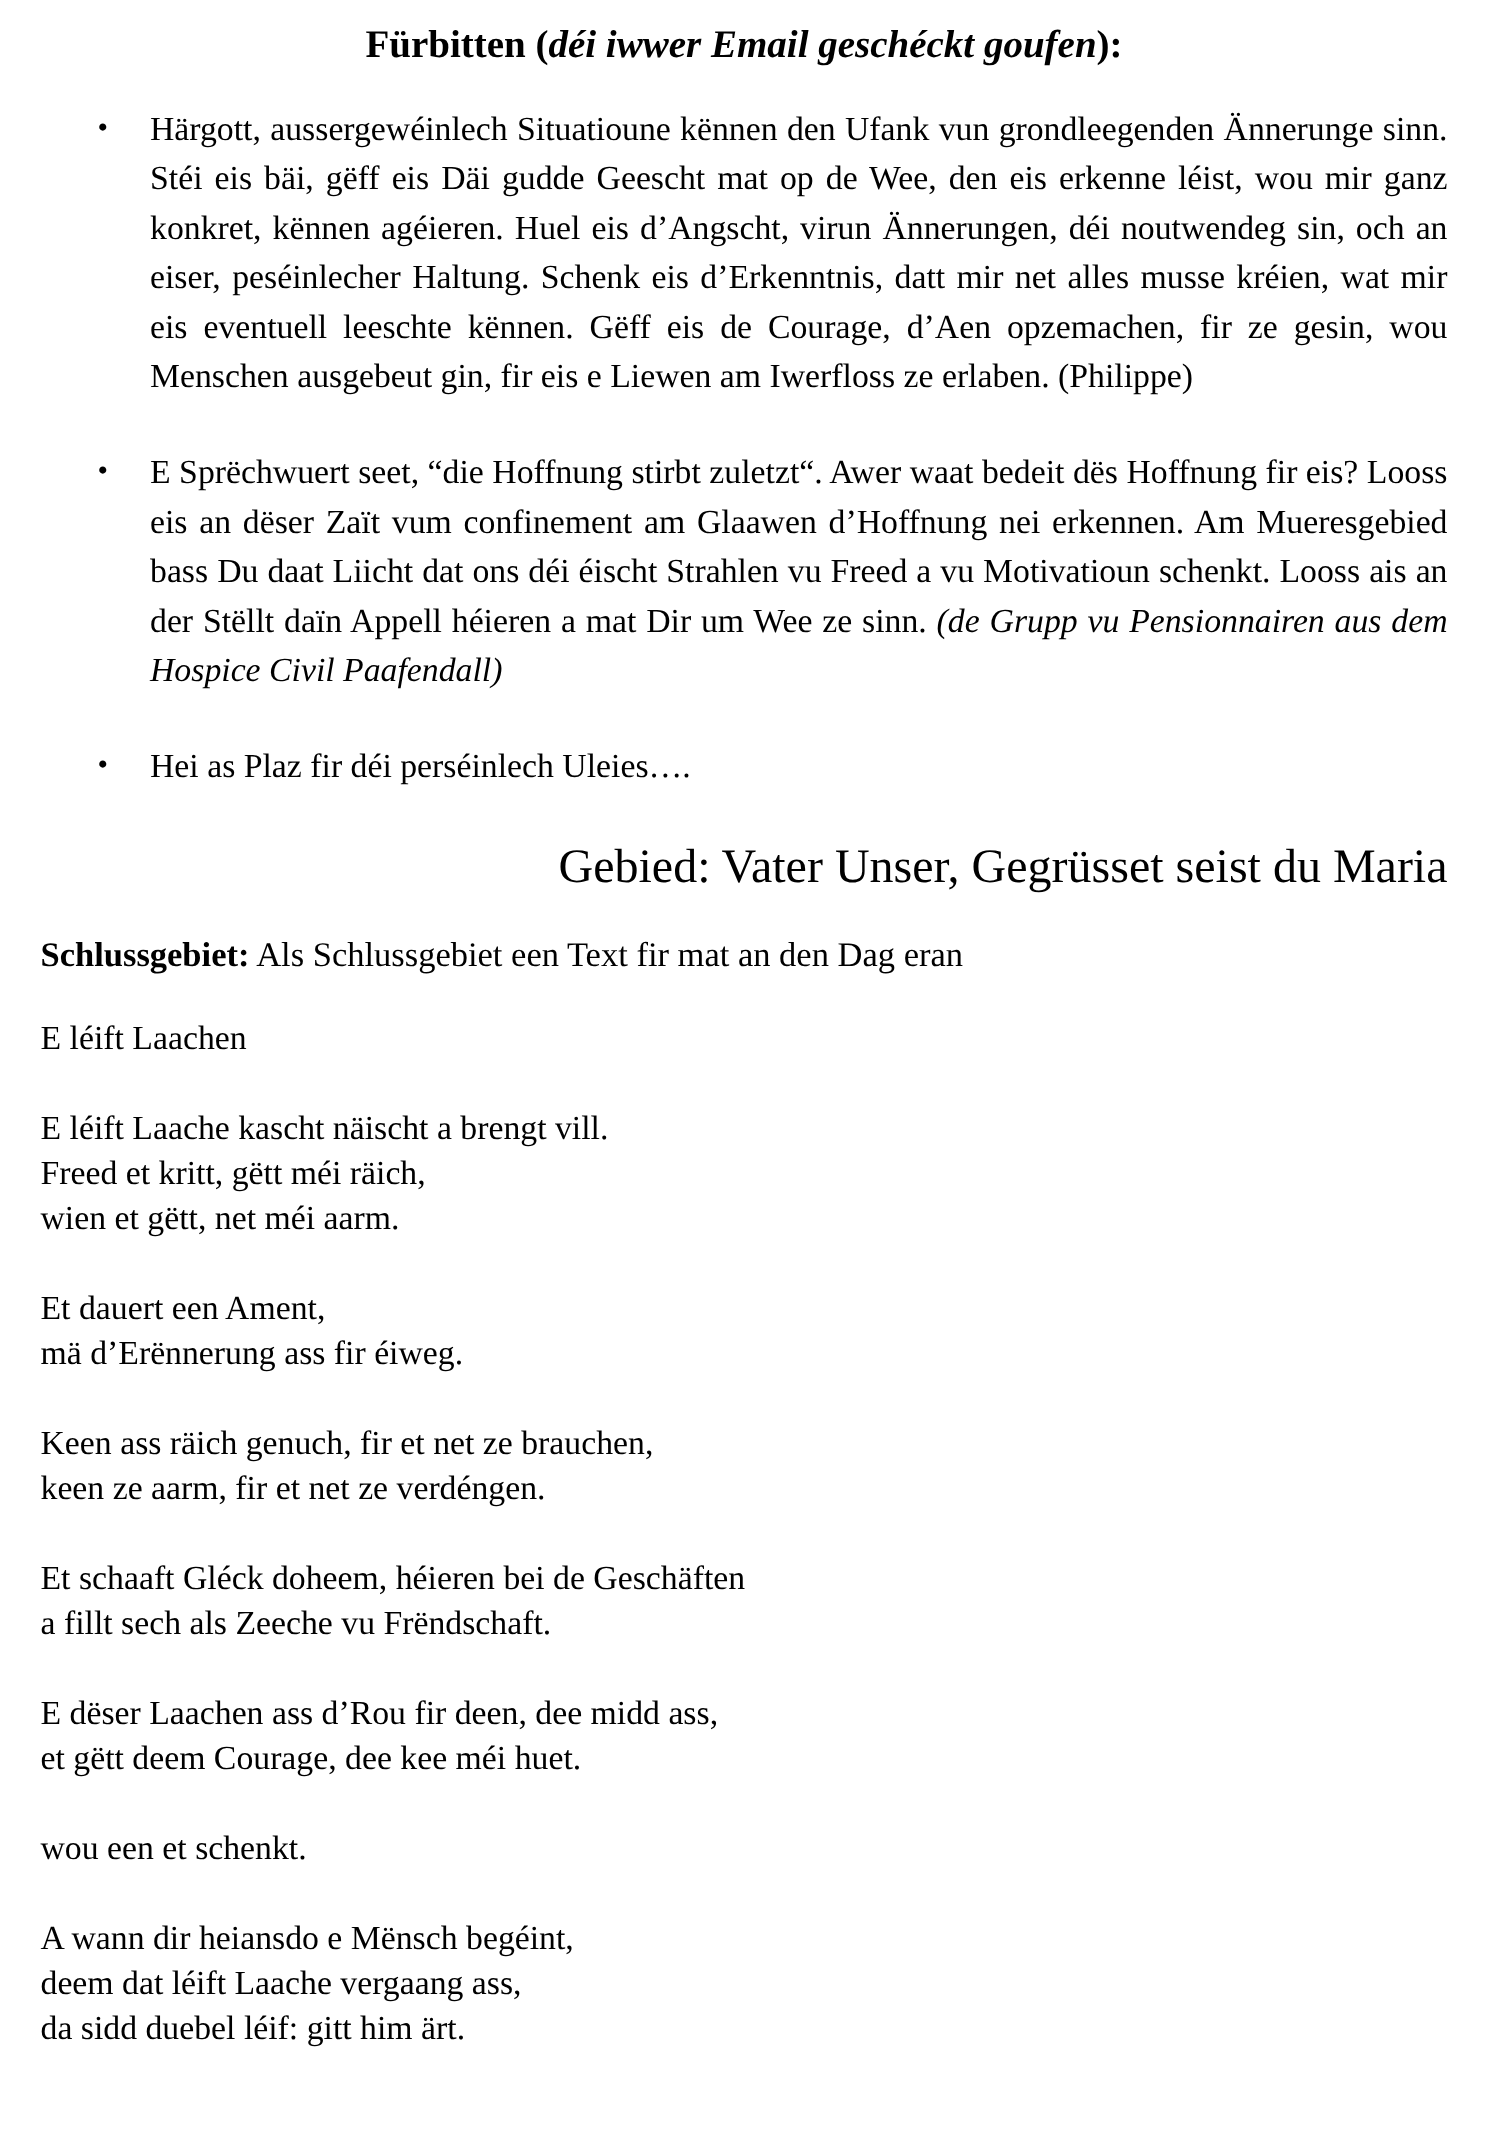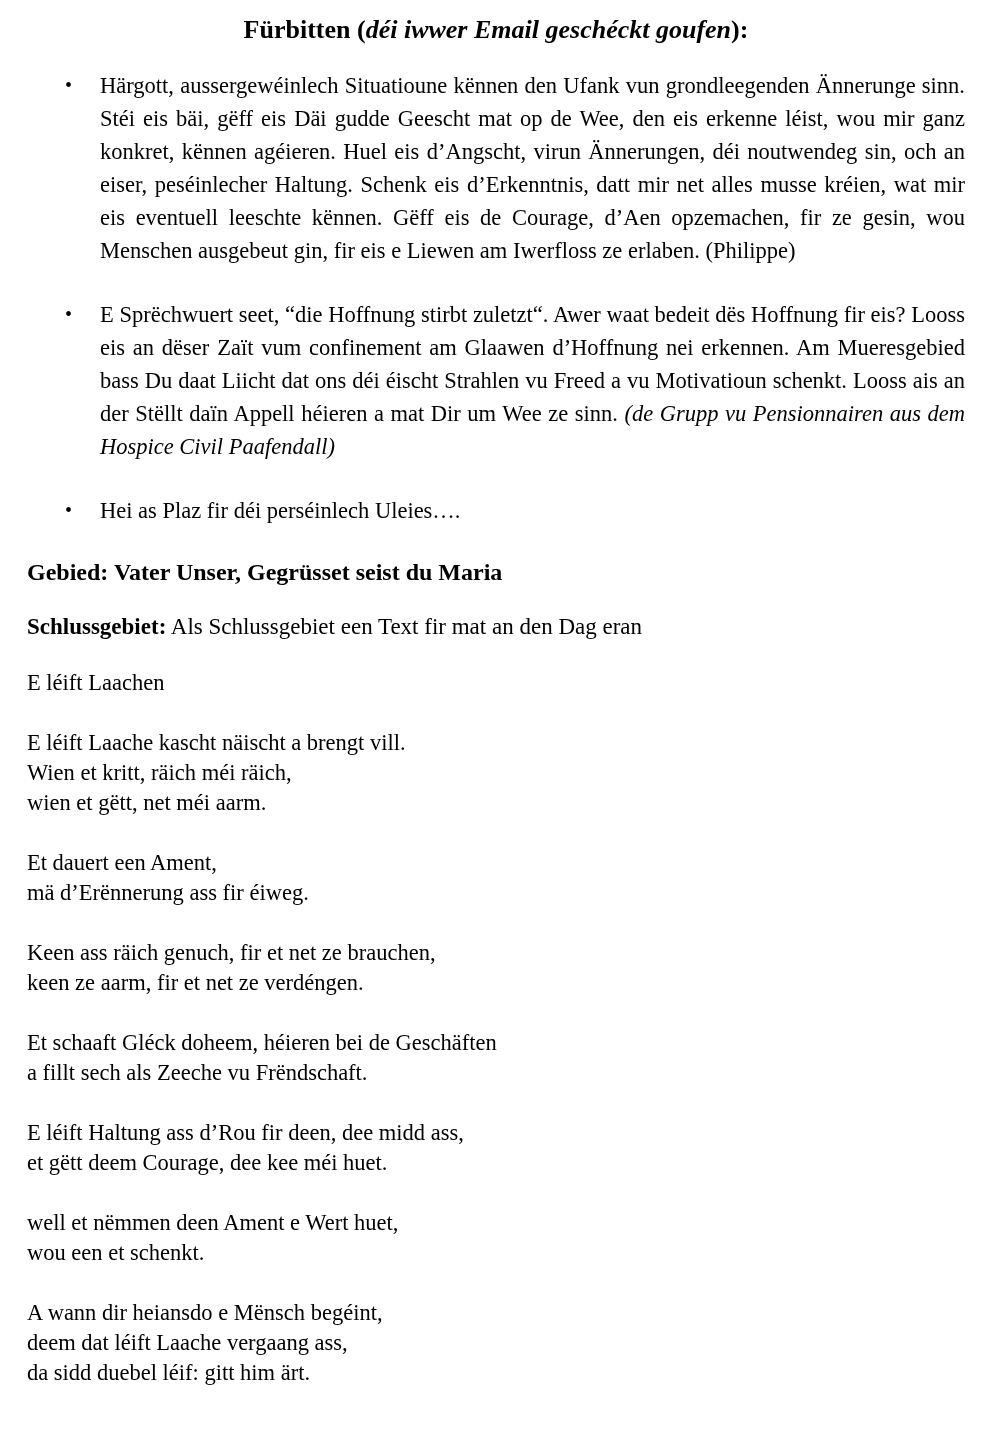--- a/index.html
+++ b/index.html
@@ -34,24 +34,25 @@
     line-height: 33px;
     font-size: 20px;
   }
   .bullet-text {
     flex: 1 1 auto;
     line-height: 33px;
   }
   .justify { text-align: justify; }
   .ital { font-style: italic; }
   .section-heading {
-    font-size: 24px;
-    font-weight: bold;
+    font-size: 32px;
+    font-weight: normal;
     margin: 0 0 26px 0;
     line-height: 1.2;
+    text-align: right;
   }
   .schluss-para {
     margin: 0 0 26px 0;
     font-size: 23px;
     line-height: 1.25;
   }
   .schluss-para .lbl { font-weight: bold; }
   .poem-title {
     margin: 0 0 30px 0;
     line-height: 30px;
@@ -94,46 +95,45 @@
 <div class="section-heading">Gebied: Vater Unser, Gegrüsset seist du Maria</div>
 
 <p class="schluss-para"><span class="lbl">Schlussgebiet:</span><span> Als Schlussgebiet een Text fir mat an den Dag eran</span></p>
 
 <div class="poem">
 
   <div class="poem-title">E léift Laachen</div>
 
   <div class="stanza">
     <div class="poem-line">E léift Laache kascht näischt a brengt vill.</div>
-    <div class="poem-line">Wien et kritt, räich méi räich,</div>
+    <div class="poem-line">Freed et kritt, gëtt méi räich,</div>
     <div class="poem-line">wien et gëtt, net méi aarm.</div>
   </div>
 
   <div class="stanza">
     <div class="poem-line">Et dauert een Ament,</div>
     <div class="poem-line">mä d’Erënnerung ass fir éiweg.</div>
   </div>
 
   <div class="stanza">
     <div class="poem-line">Keen ass räich genuch, fir et net ze brauchen,</div>
     <div class="poem-line">keen ze aarm, fir et net ze verdéngen.</div>
   </div>
 
   <div class="stanza">
     <div class="poem-line">Et schaaft Gléck doheem, héieren bei de Geschäften</div>
     <div class="poem-line">a fillt sech als Zeeche vu Frëndschaft.</div>
   </div>
 
   <div class="stanza">
-    <div class="poem-line">E léift Haltung ass d’Rou fir deen, dee midd ass,</div>
+    <div class="poem-line">E dëser Laachen ass d’Rou fir deen, dee midd ass,</div>
     <div class="poem-line">et gëtt deem Courage, dee kee méi huet.</div>
   </div>
 
   <div class="stanza">
-    <div class="poem-line">well et nëmmen deen Ament e Wert huet,</div>
     <div class="poem-line">wou een et schenkt.</div>
   </div>
 
   <div class="stanza">
     <div class="poem-line">A wann dir heiansdo e Mënsch begéint,</div>
     <div class="poem-line">deem dat léift Laache vergaang ass,</div>
     <div class="poem-line">da sidd duebel léif: gitt him ärt.</div>
   </div>
 
 </div>

